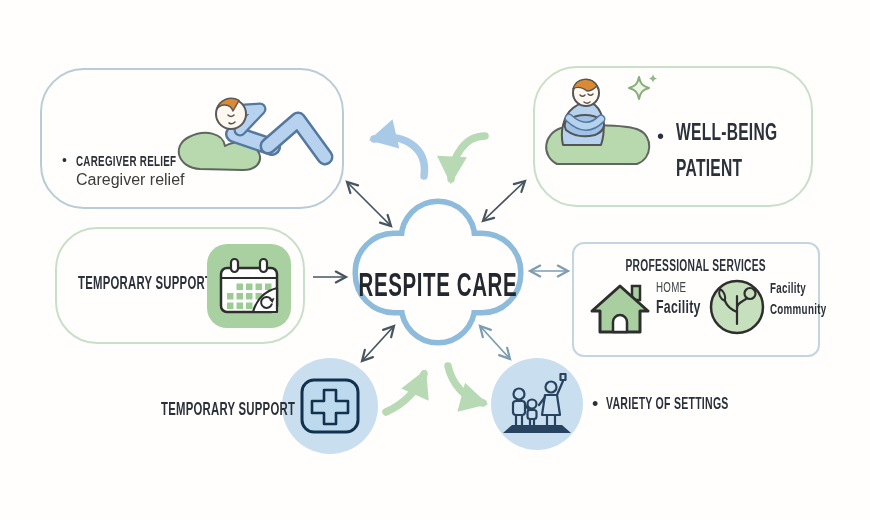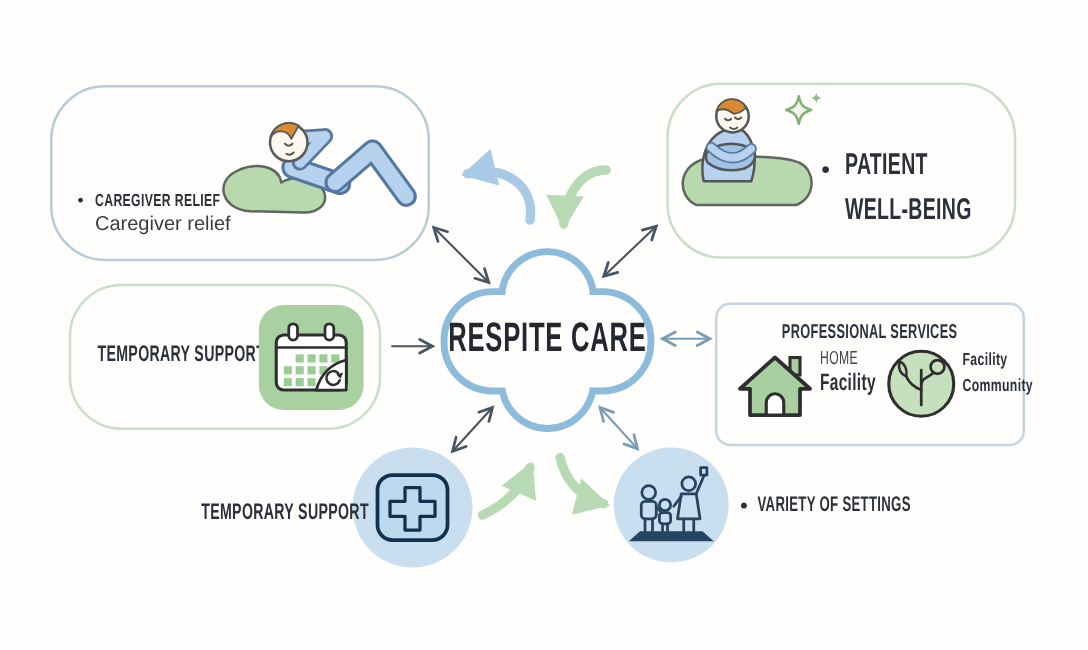--- a/index.html
+++ b/index.html
@@ -79,22 +79,22 @@
       <path d="M37,23 q2.5,2.5 5,0 M45,22 q2.5,2.5 5,0 M41,30 q3,2.5 6,0" stroke="#555" fill="none" stroke-width="1.5" stroke-linecap="round"></path>
       <path d="M24,48 Q42,38 60,48 Q64,58 52,63 Q34,67 23,58 Q20,52 24,48 Z" fill="#9fc2e6" stroke="#555" stroke-width="2" stroke-linejoin="round"></path>
       <path d="M26,46 Q43,62 58,47" stroke="#54789f" stroke-width="9" fill="none" stroke-linecap="round"></path>
       <path d="M26,46 Q43,62 58,47" stroke="#b6d2ee" stroke-width="6" fill="none" stroke-linecap="round"></path>
       <path d="M96,5 C97.5,12 99.5,14 106,16 C99.5,18 97.5,20 96,27 C94.5,20 92.5,18 86,16 C92.5,14 94.5,12 96,5 Z" fill="#ecf5e6" stroke="#86ae7a" stroke-width="2" stroke-linejoin="round"></path>
       <path d="M110,2 C110.6,4.8 111.4,5.6 114,6.4 C111.4,7.2 110.6,8 110,10.8 C109.4,8 108.6,7.2 106,6.4 C108.6,5.6 109.4,4.8 110,2 Z" fill="#8fbc85"></path>
     </svg>
     <div class="abs" style="left:122px;top:46px;display:flex;align-items:flex-start;">
       <span class="bullet" style="font-size:20px;margin:12px 12px 0 0;">•</span>
       <div style="line-height:1.5;">
+        <div><span class="cond nowrap" style="font-size:24px;">WELL-BEING</span></div>
         <div><span class="cond nowrap" style="font-size:24px;">PATIENT</span></div>
-        <div><span class="cond nowrap" style="font-size:24px;">WELL-BEING</span></div>
       </div>
     </div>
   </div>
 
   <div class="box" style="left:55px;top:227px;width:246px;height:113px;border-color:#c8dfc9;border-radius:42px;">
     <span class="cond abs" style="left:21px;top:44px;font-size:18px;transform:scaleX(0.63);">TEMPORARY SUPPORT</span>
     <svg class="abs" style="right:12px;top:15px;" width="84" height="84" viewBox="0 0 84 84">
       <rect x="0" y="0" width="84" height="84" rx="20" fill="#a9d0a1"></rect>
       <rect x="14" y="24" width="56" height="44" rx="6" fill="#fff" stroke="#2e2e2e" stroke-width="2.5"></rect>
       <line x1="14" y1="34" x2="70" y2="34" stroke="#2e2e2e" stroke-width="2"></line>
@@ -154,21 +154,21 @@
       <circle cx="88" cy="46" r="34"></circle>
       <circle cx="88" cy="114" r="34"></circle>
       <rect x="8" y="44" width="160" height="74" rx="36"></rect>
     </g>
     <g fill="#fffefc">
       <circle cx="88" cy="46" r="34"></circle>
       <circle cx="88" cy="114" r="34"></circle>
       <rect x="8" y="44" width="160" height="74" rx="36"></rect>
     </g>
   </svg>
-  <div class="abs" style="left:350px;top:251px;width:176px;height:68px;display:flex;align-items:flex-start;justify-content:center;">
+  <div class="abs" style="left:350px;top:236px;width:176px;height:68px;display:flex;align-items:flex-end;justify-content:center;">
     <span class="cond cond-c" style="font-size:33px;transform:scaleX(0.62);letter-spacing:1px;color:#23282e;">RESPITE CARE</span>
   </div>
 
   <div class="abs" style="left:282px;top:358px;width:96px;height:96px;border-radius:50%;background:#c9dff0;display:flex;align-items:center;justify-content:center;">
     <svg width="62" height="58" viewBox="0 0 62 58">
       <rect x="3" y="3" width="56" height="52" rx="12" fill="#bdd9ee" stroke="#12314e" stroke-width="3"></rect>
       <path d="M25,13 h12 v11 h12 v12 h-12 v11 h-12 v-11 h-12 v-12 h12 Z" fill="#bdd9ee" stroke="#12314e" stroke-width="2.6" stroke-linejoin="round"></path>
     </svg>
   </div>
   <span class="cond abs" style="left:161px;top:399px;font-size:18px;transform:scaleX(0.63);">TEMPORARY SUPPORT</span>

